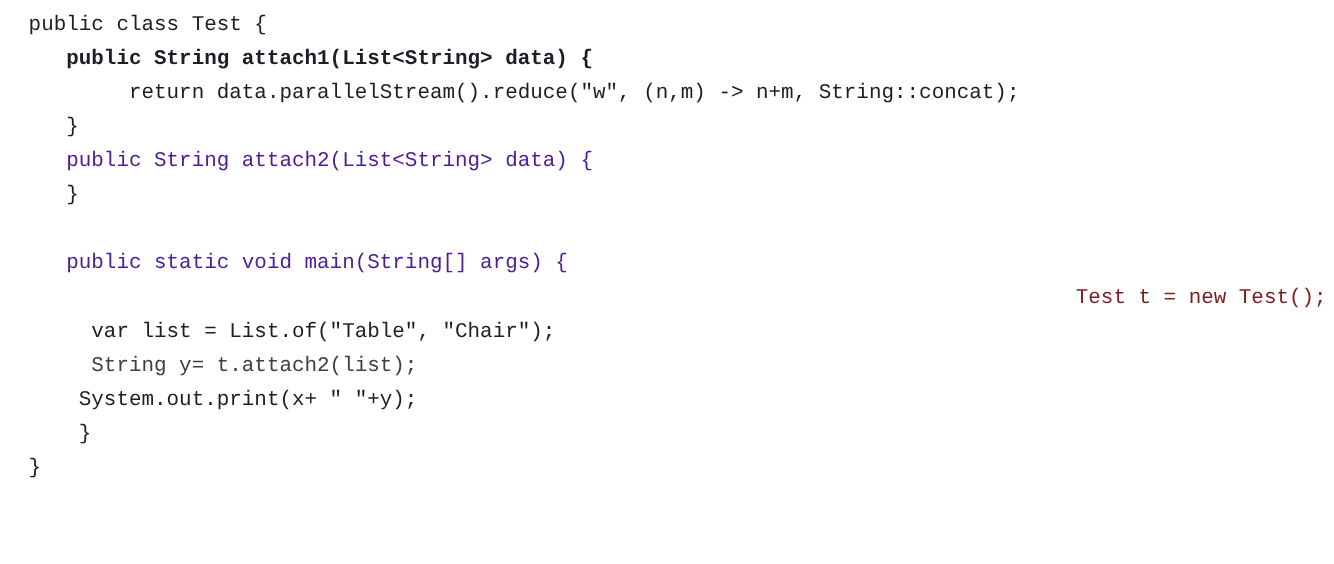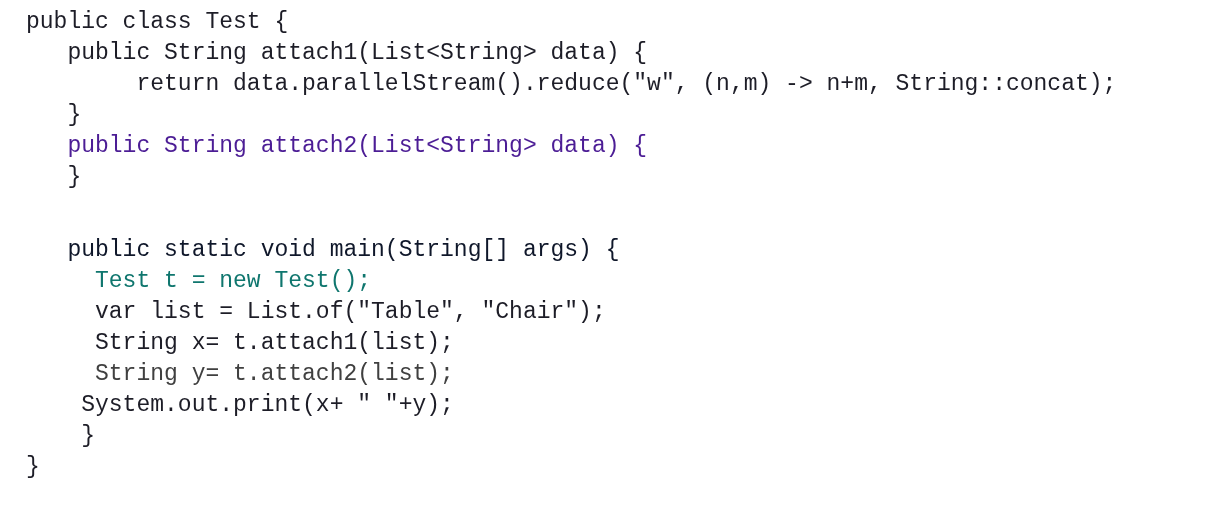--- a/index.html
+++ b/index.html
@@ -18,45 +18,44 @@
 
   #code-listing {
     position: absolute;
     left: 26px;
     top: 7px;
     width: 1180px;
   }
 
   .code-line {
     font-family: "Liberation Mono", "DejaVu Sans Mono", monospace;
-    font-size: 23px;
+    font-size: 19px;
     line-height: 31px;
     height: 31px;
     color: #1d1d27;
     white-space: pre;
     letter-spacing: 0px;
     -webkit-font-smoothing: antialiased;
   }
 
   .code-line.blank {
     color: transparent;
   }
 </style>
 </head>
 <body style="background: rgb(255, 255, 255);">
 
 <div id="code-listing">
     <div class="code-line" style="color: rgb(29, 29, 39);">public class Test {</div>
-    <div class="code-line" style="color: rgb(29, 29, 39);">   public String attach1(List&lt;String&gt; data) {</div>
+    <div class="code-line" style="color: rgb(29, 29, 39); font-weight: bold;">   public String attach1(List&lt;String&gt; data) {</div>
     <div class="code-line" style="color: rgb(29, 29, 39);">        return data.parallelStream().reduce("w", (n,m) -&gt; n+m, String::concat);</div>
     <div class="code-line" style="color: rgb(29, 29, 39);">   }</div>
     <div class="code-line" style="color: #4c1d95;">   public String attach2(List&lt;String&gt; data) {</div>
     <div class="code-line" style="color: rgb(29, 29, 39);">   }</div>
     <div class="code-line blank" style="color: rgb(29, 29, 39);">&nbsp;</div>
-    <div class="code-line" style="color: #0f172a; margin-top: 11px;">   public static void main(String[] args) {</div>
-    <div class="code-line" style="color: #0f766e;">     Test t = new Test();</div>
+    <div class="code-line" style="color: #4c1d95;">   public static void main(String[] args) {</div>
+    <div class="code-line" style="color: #7f1d1d; text-align: right;">     Test t = new Test();</div>
     <div class="code-line" style="color: rgb(29, 29, 39);">     var list = List.of("Table", "Chair");</div>
-    <div class="code-line" style="color: rgb(29, 29, 39);">     String x= t.attach1(list);</div>
     <div class="code-line" style="color: #404040;">     String y= t.attach2(list);</div>
     <div class="code-line" style="color: rgb(29, 29, 39);">    System.out.print(x+ " "+y);</div>
     <div class="code-line" style="color: rgb(29, 29, 39);">    }</div>
     <div class="code-line" style="color: rgb(29, 29, 39);">}</div>
   </div>
 
 </body></html>

